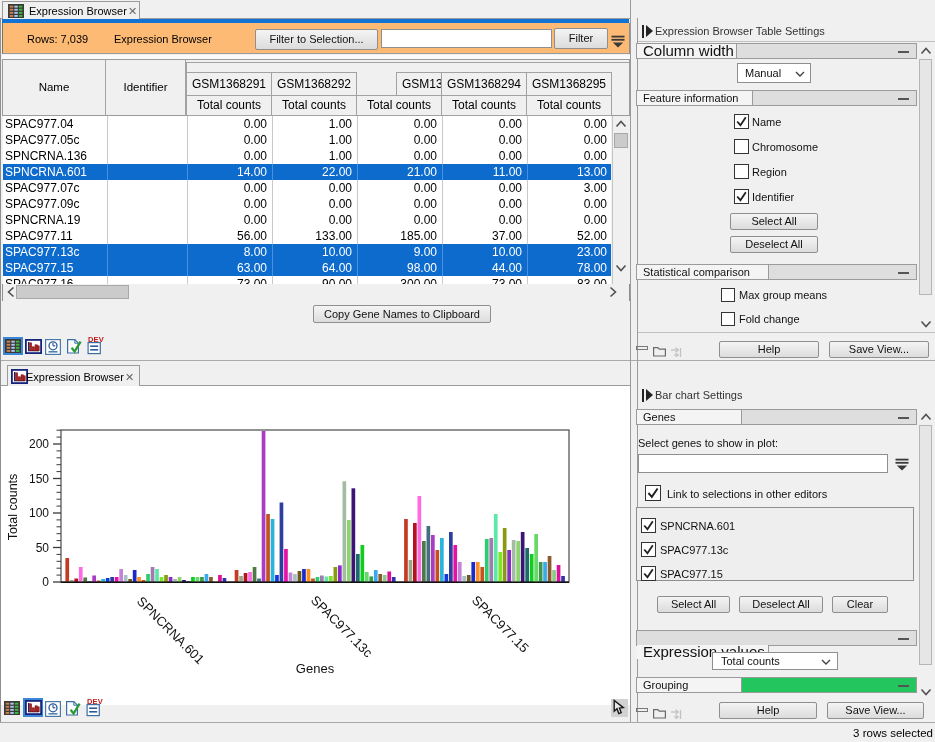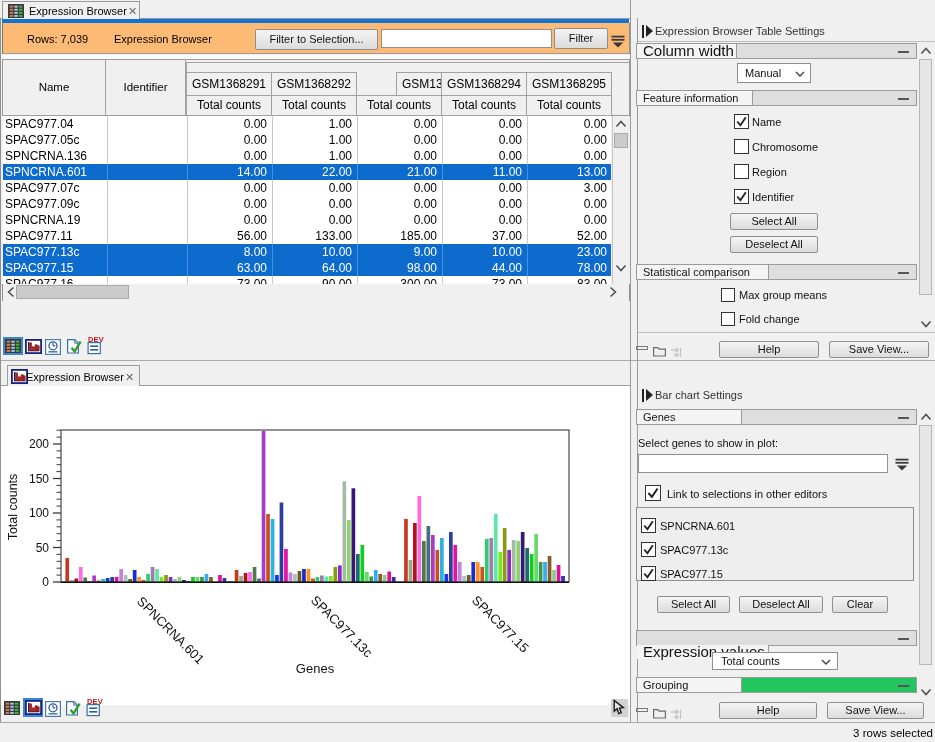--- a/index.html
+++ b/index.html
@@ -178,20 +178,21 @@
   <div class="abs" style="left:2px;top:284px;width:628px;height:17px;background:#f0f0f0;border-left:1px solid #8f8f8f;border-right:1px solid #8f8f8f;">
     <svg style="position:absolute;left:4px;top:2px" width="8" height="12" viewBox="0 0 8 12">
         <path d="M6.5 1.5 L1.5 6 L6.5 10.5" fill="none" stroke="#505050" stroke-width="1.6"></path>
       </svg>
     <div class="abs" style="left:13px;top:1px;width:113px;height:14px;background:#cbcbcb;border:1px solid #a8a8a8;"></div>
     <svg style="position:absolute;left:606px;top:2px" width="8" height="12" viewBox="0 0 8 12">
         <path d="M1.5 1.5 L6.5 6 L1.5 10.5" fill="none" stroke="#505050" stroke-width="1.6"></path>
       </svg>
   </div>
 
+  <div class="btn" style="left:313px;top:305px;width:178px;height:18px;line-height:16px;">Copy Gene Names to Clipboard</div>
 
   <div class="abs" style="left:3px;top:337px;width:20px;height:18px;border:2px solid #3a87d8;background:#d8d8d8;">
       <div class="abs" style="left:0px;top:0px;"><svg width="16" height="14" viewBox="0 0 16 14">
           <rect x="0" y="0" width="16" height="14" fill="#3a3a3a"></rect>
 <g>
             <rect x="1.7" y="1.7" width="3.5" height="1.9" fill="#d08050"></rect>
             <rect x="1.7" y="4.8" width="3.5" height="1.9" fill="#d08050"></rect>
             <rect x="1.7" y="7.9" width="3.5" height="1.9" fill="#d08050"></rect>
             <rect x="1.7" y="11" width="3.5" height="1.9" fill="#d08050"></rect>
 <rect x="6.3" y="1.7" width="3.5" height="1.9" fill="#aac4ea"></rect>

